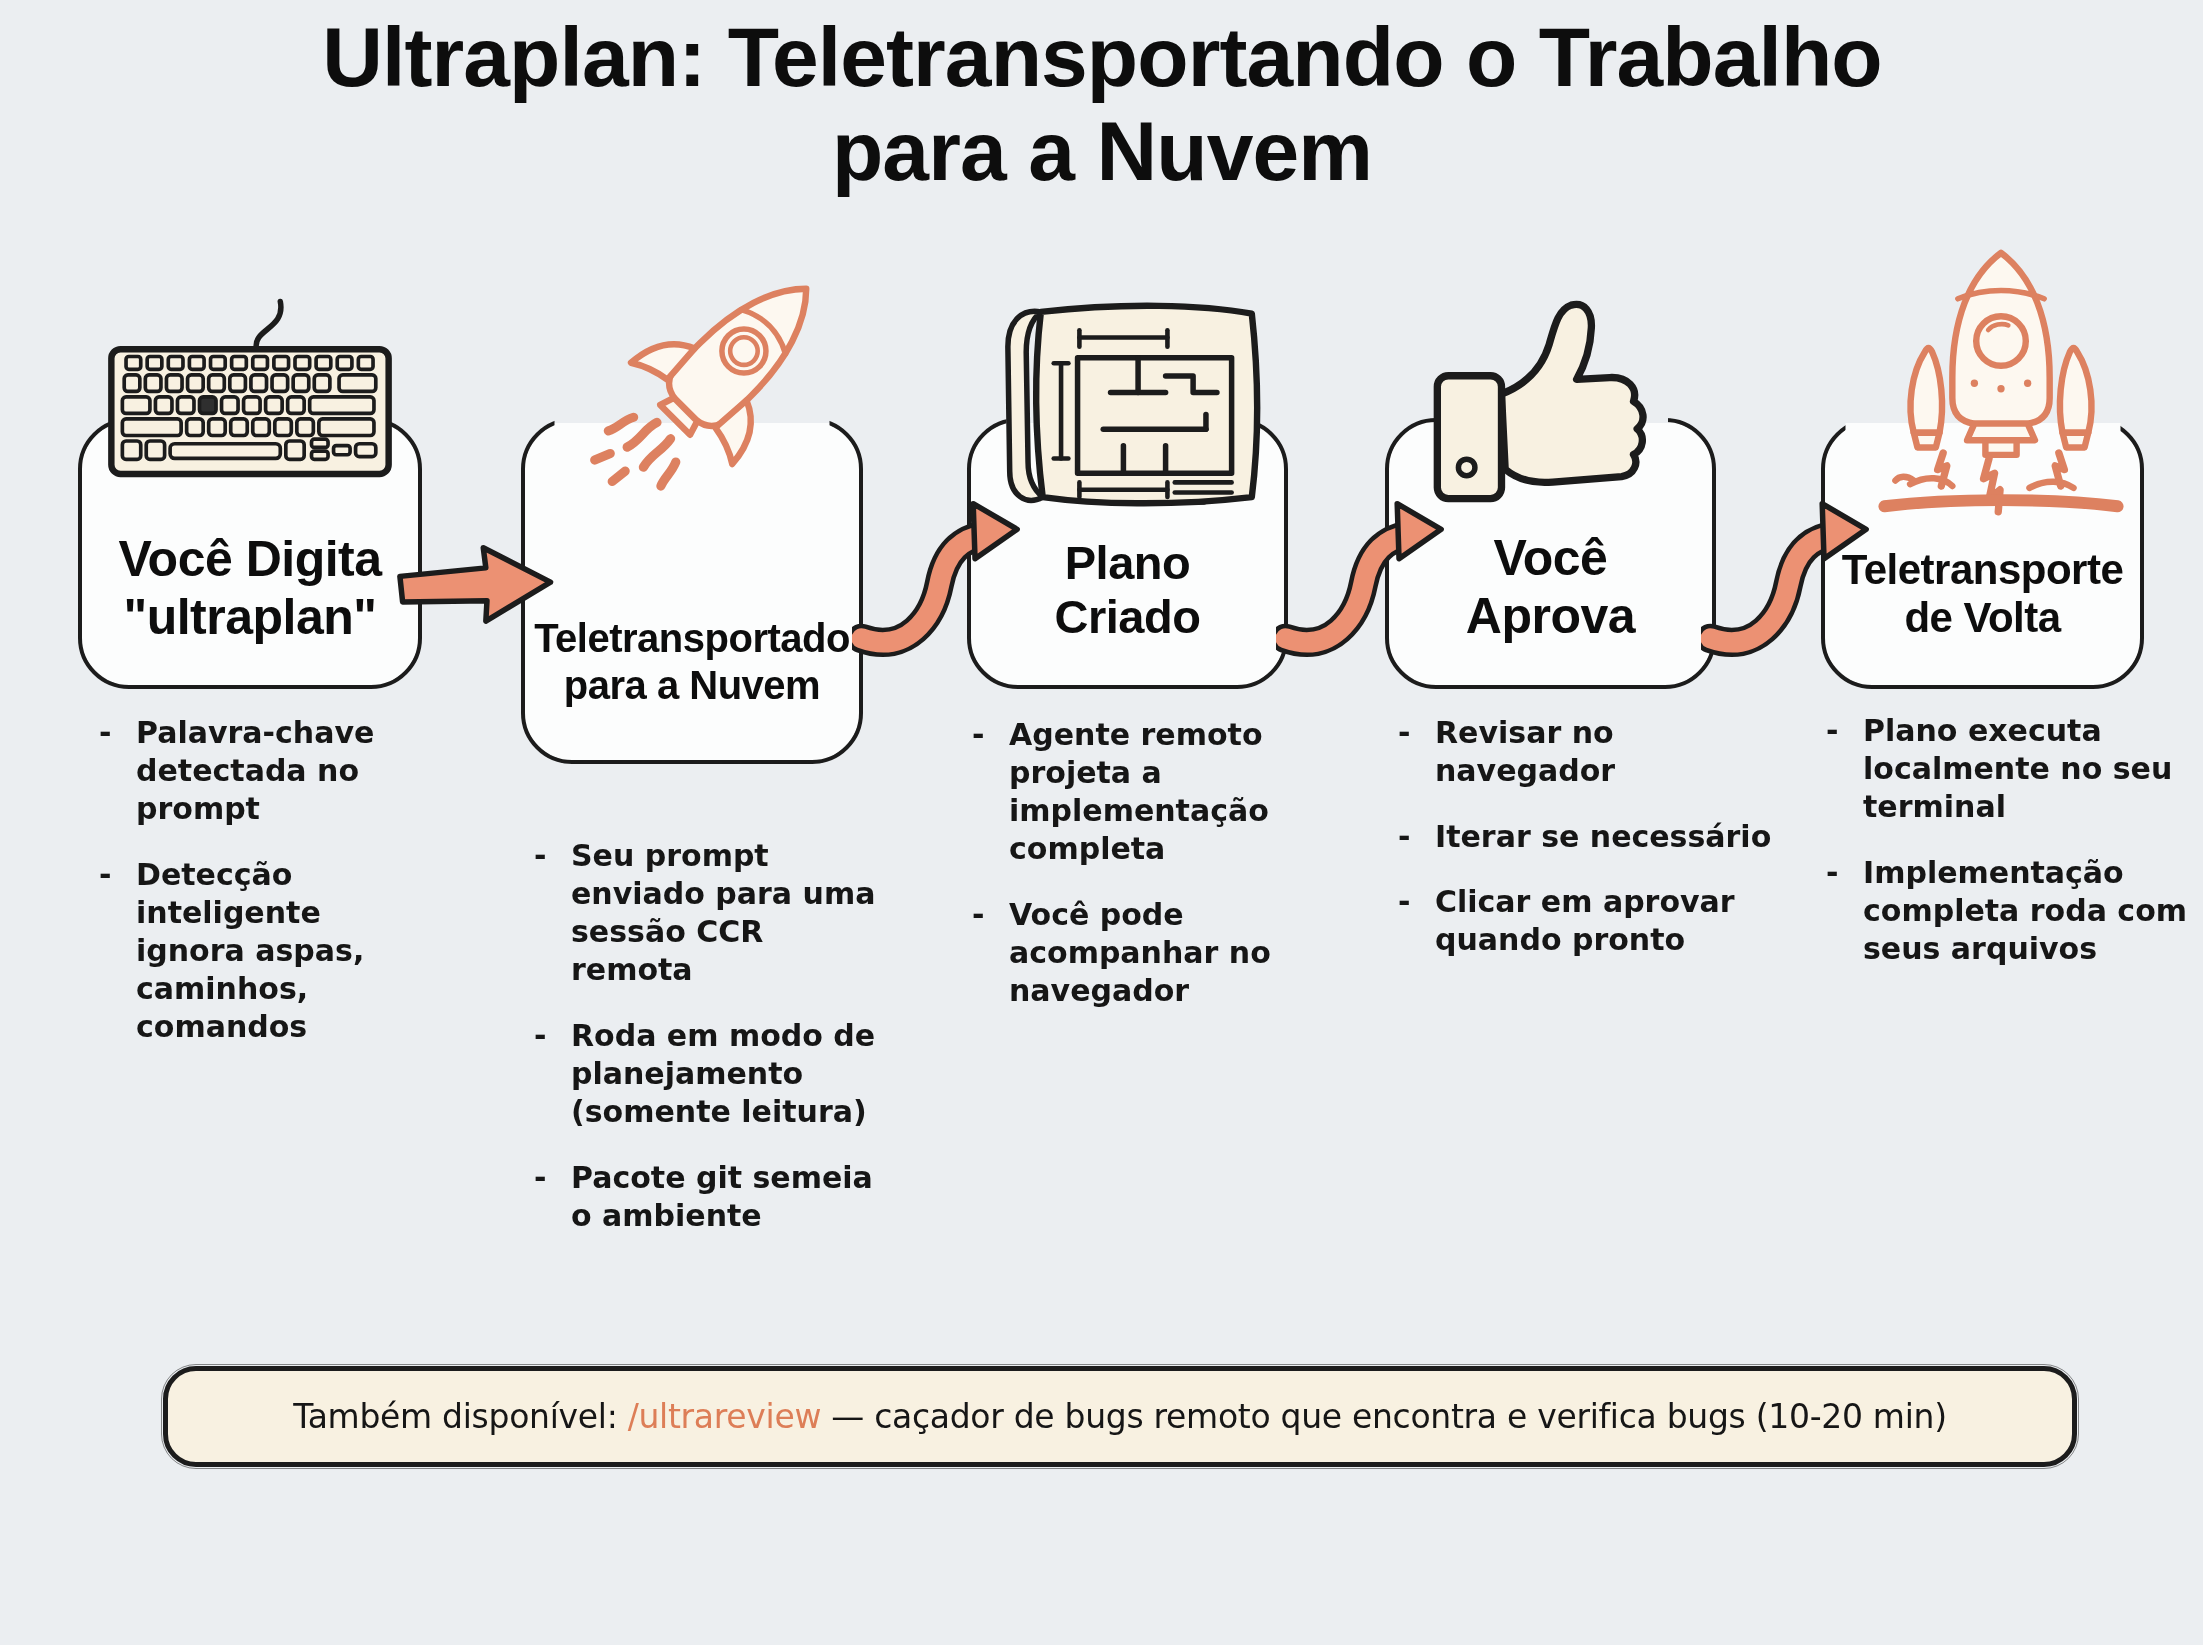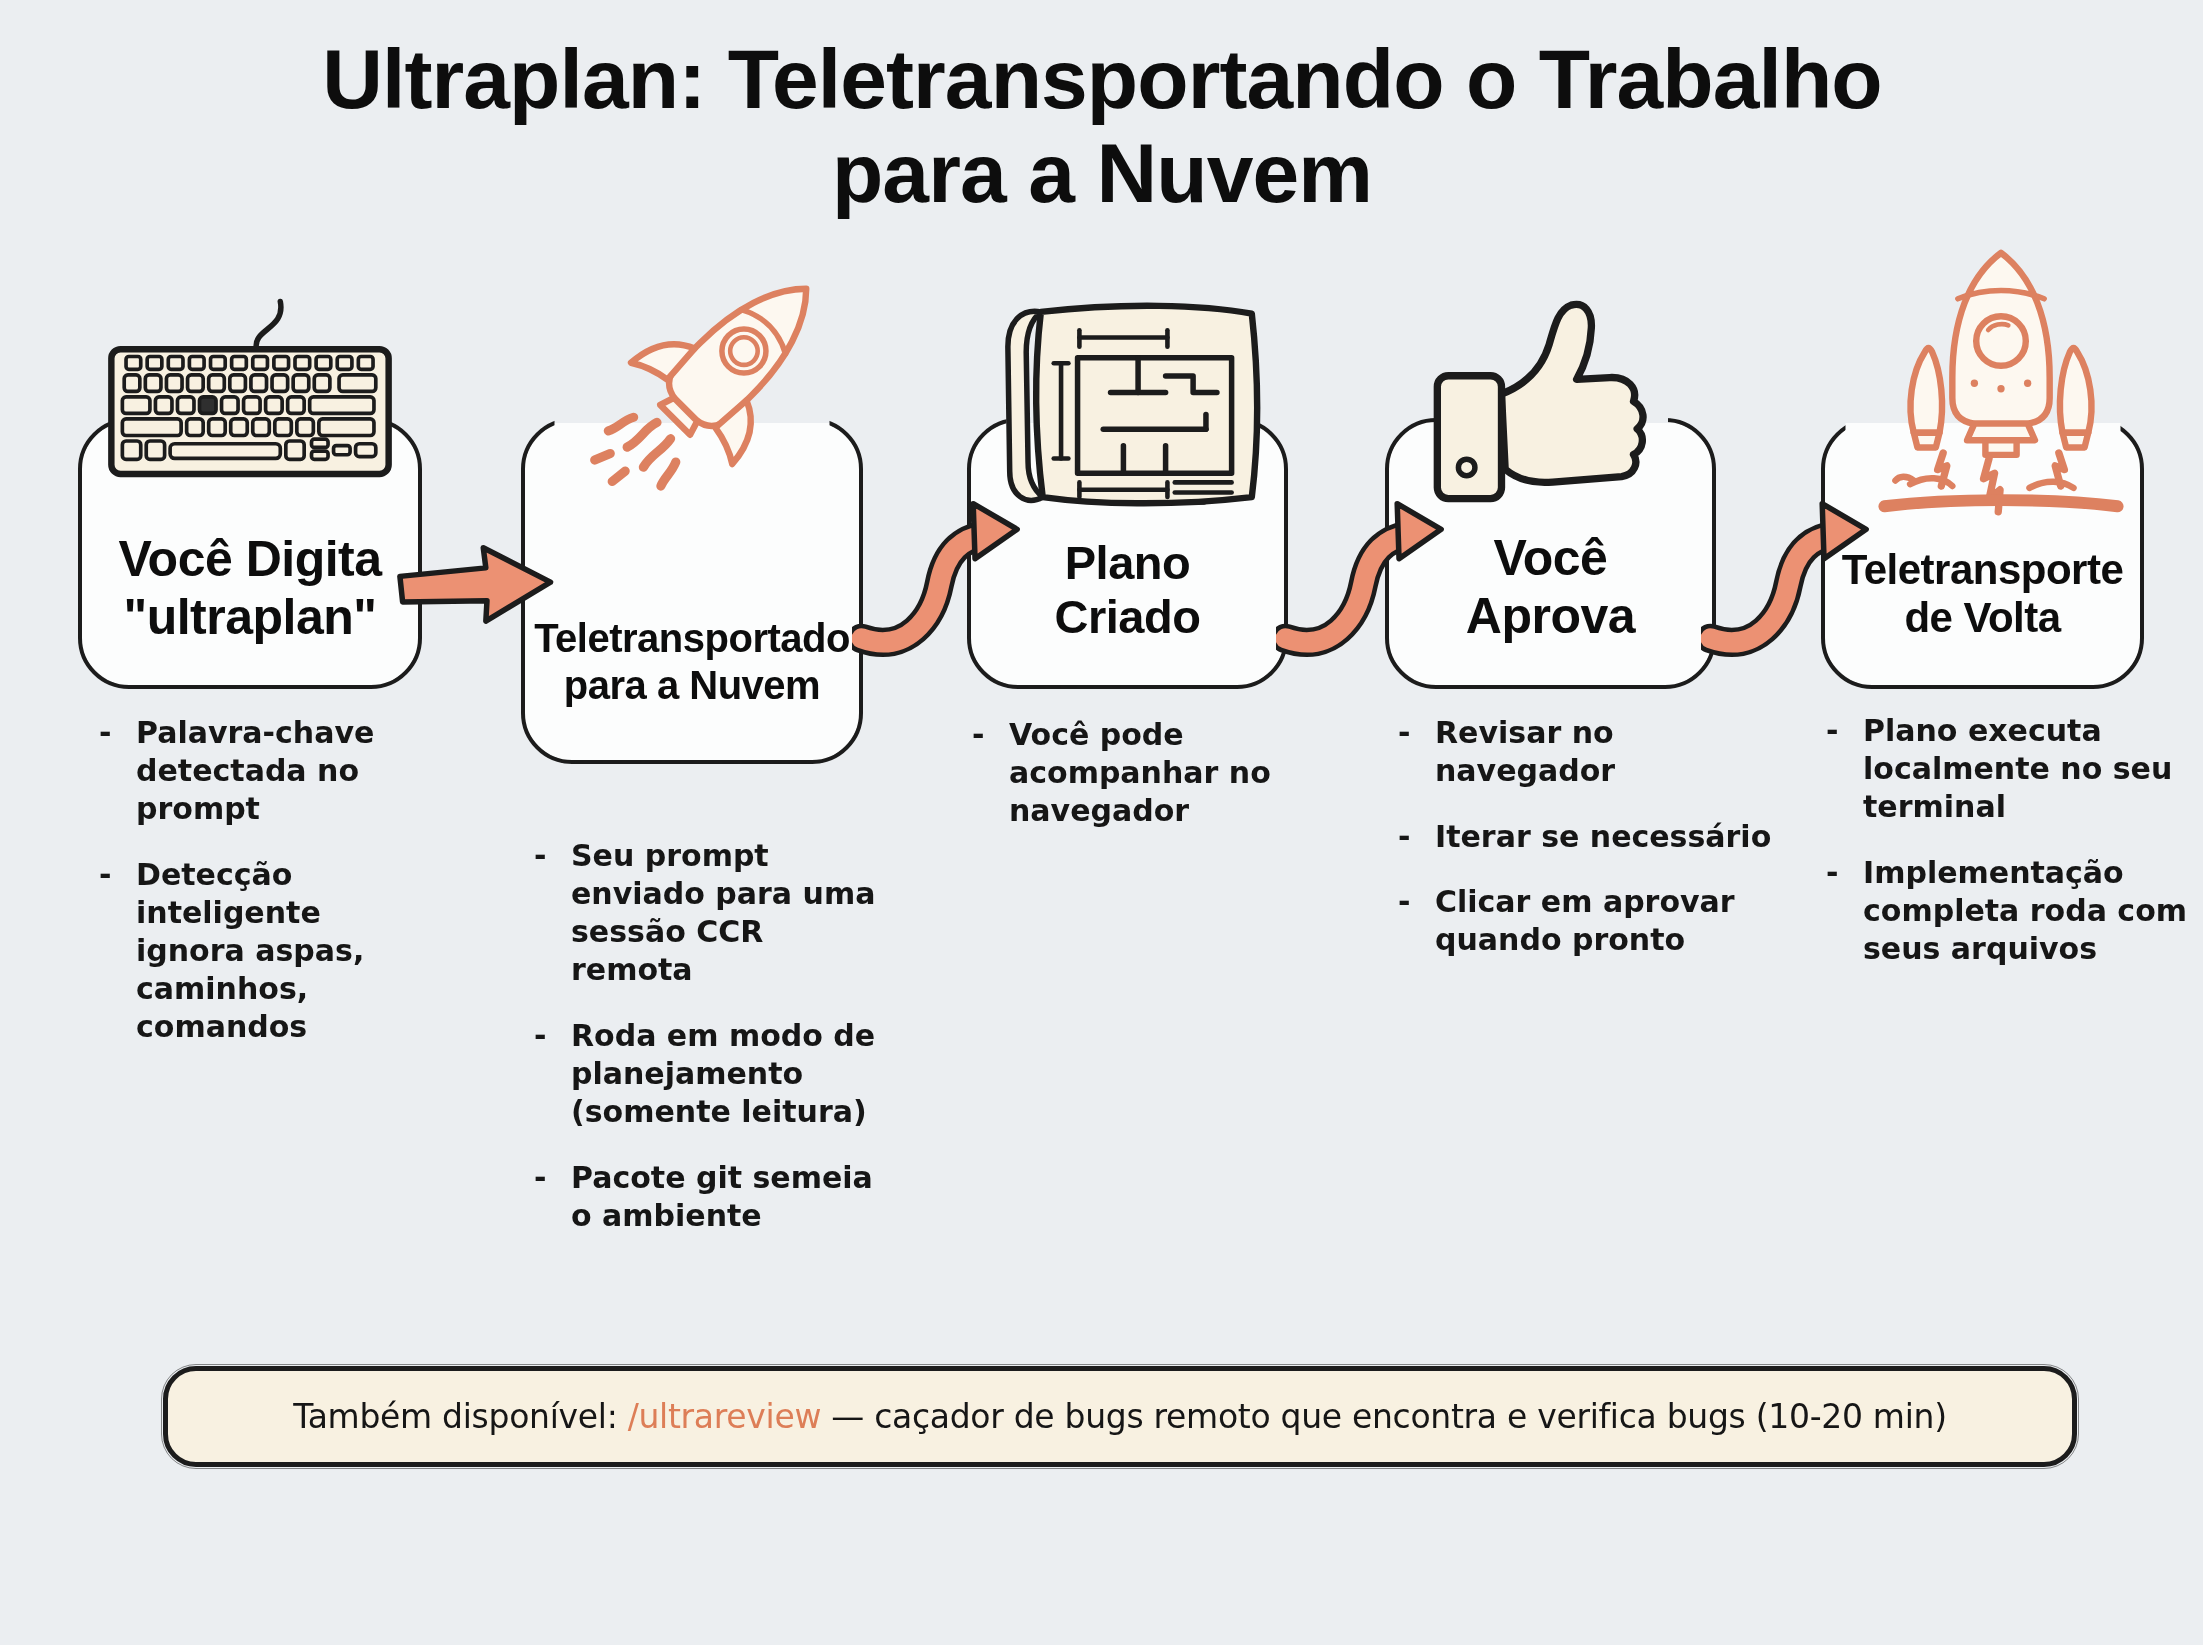--- a/index.html
+++ b/index.html
@@ -10,21 +10,21 @@
     --salmon-line:#dd8160;
     --paper:#f8f1e1;
     --cmd:#dd7e57;
   }
   *{margin:0;padding:0;box-sizing:border-box;}
   html,body{width:2204px;height:1646px;}
   body{background:var(--bg);font-family:"Liberation Sans",sans-serif;color:var(--ink);overflow:hidden;}
   #canvas{position:relative;width:2204px;height:1646px;background:var(--bg);}
 
   .main-title{
-    position:absolute;top:32px;left:50%;transform:translateX(-50%);
+    position:absolute;top:10px;left:50%;transform:translateX(-50%);
     width:1690px;text-align:center;
     font-size:84px;line-height:1.12;font-weight:bold;letter-spacing:-0.9px;color:#0d0d0d;
   }
 
   .card{
     position:absolute;background:var(--card-fill);
     border:4.6px solid var(--ink);border-radius:51px;
     display:flex;flex-direction:column;justify-content:flex-end;align-items:center;
     z-index:1;
   }
@@ -303,20 +303,21 @@
   <ul class="bullets" id="bullets-1">
     <li>Palavra-chave detectada no prompt</li>
     <li>Detecção inteligente ignora aspas, caminhos, comandos</li>
   </ul>
   <ul class="bullets" id="bullets-2">
     <li>Seu prompt enviado para uma sessão CCR remota</li>
     <li>Roda em modo de planejamento (somente leitura)</li>
     <li>Pacote git semeia o ambiente</li>
   </ul>
   <ul class="bullets" id="bullets-3">
+    <li>Agente remoto projeta a implementação completa</li>
     <li>Você pode acompanhar no navegador</li>
   </ul>
   <ul class="bullets" id="bullets-4">
     <li>Revisar no navegador</li>
     <li>Iterar se necessário</li>
     <li>Clicar em aprovar quando pronto</li>
   </ul>
   <ul class="bullets" id="bullets-5">
     <li>Plano executa localmente no seu terminal</li>
     <li>Implementação completa roda com seus arquivos</li>

